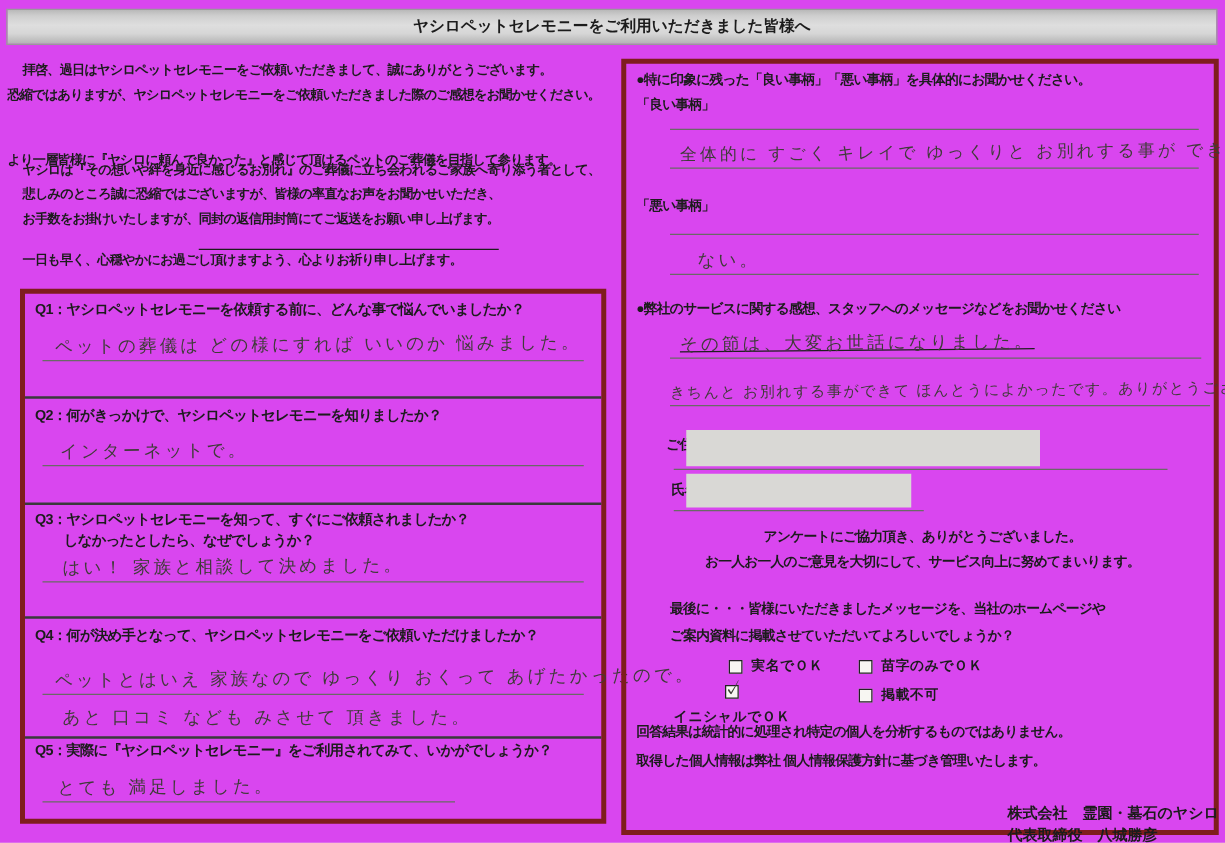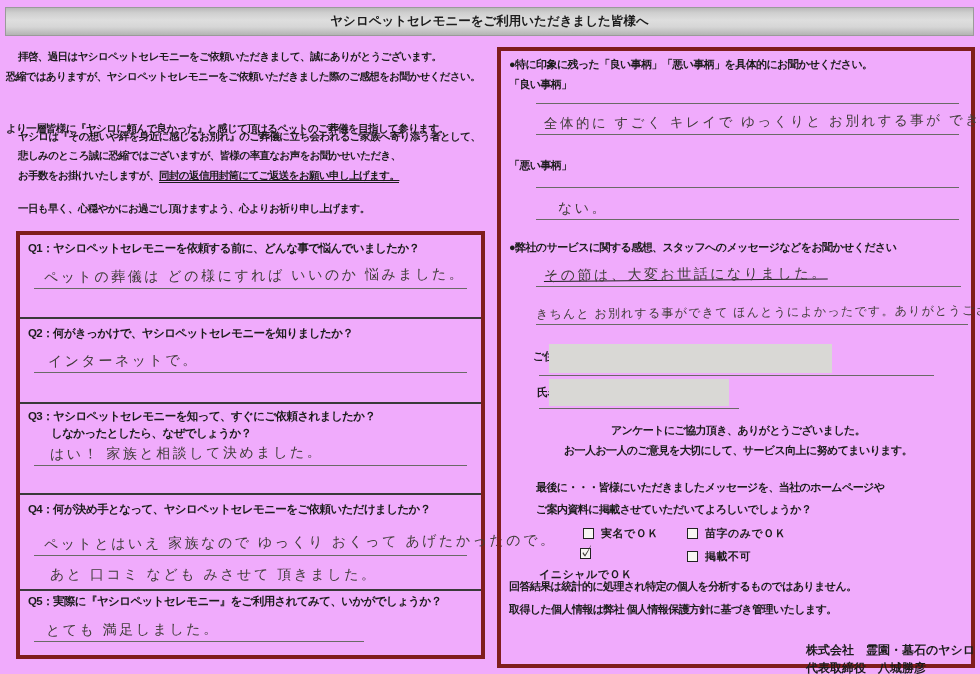--- a/index.html
+++ b/index.html
@@ -3,21 +3,21 @@
 <meta charset="utf-8">
 <style>
   html,body{margin:0;padding:0;}
   body{
     font-family:"Liberation Sans",sans-serif;
     background:#e8e6e2;
   }
   #page{
     position:relative;
     width:980px;height:674px;
-    background:#f0abfc;
+    background:#d946ef;
     overflow:hidden;
     color:#1e1e1e;
   }
   .abs{position:absolute;}
   
   .printed{
     font-weight:bold;
     color:#1c1c1c;
     white-space:nowrap;
     font-size:11px;
@@ -54,21 +54,21 @@
   }
   .ruleline{border-bottom:1px solid #6a6a66;height:0;}
   
   .frame{
     border:4px solid #7f1d1d;
     box-sizing:border-box;
     background:transparent;
   }
   .sep{border-top:2px solid #3a3a3a;height:0;left:0;width:100%;}
   
-  .u-phrase{border-bottom:1.5px solid #1c1c1c;padding-bottom:1px;text-decoration:underline;}
+  .u-phrase{border-bottom:1.5px solid #1c1c1c;padding-bottom:18px;}
   
   .redact{background:#d9d8d5;}
   
   .cb{
     width:11px;height:11px;
     border:1.5px solid #222;
     box-sizing:border-box;
     display:inline-block;
     position:relative;
     background:#f7f6f2;

